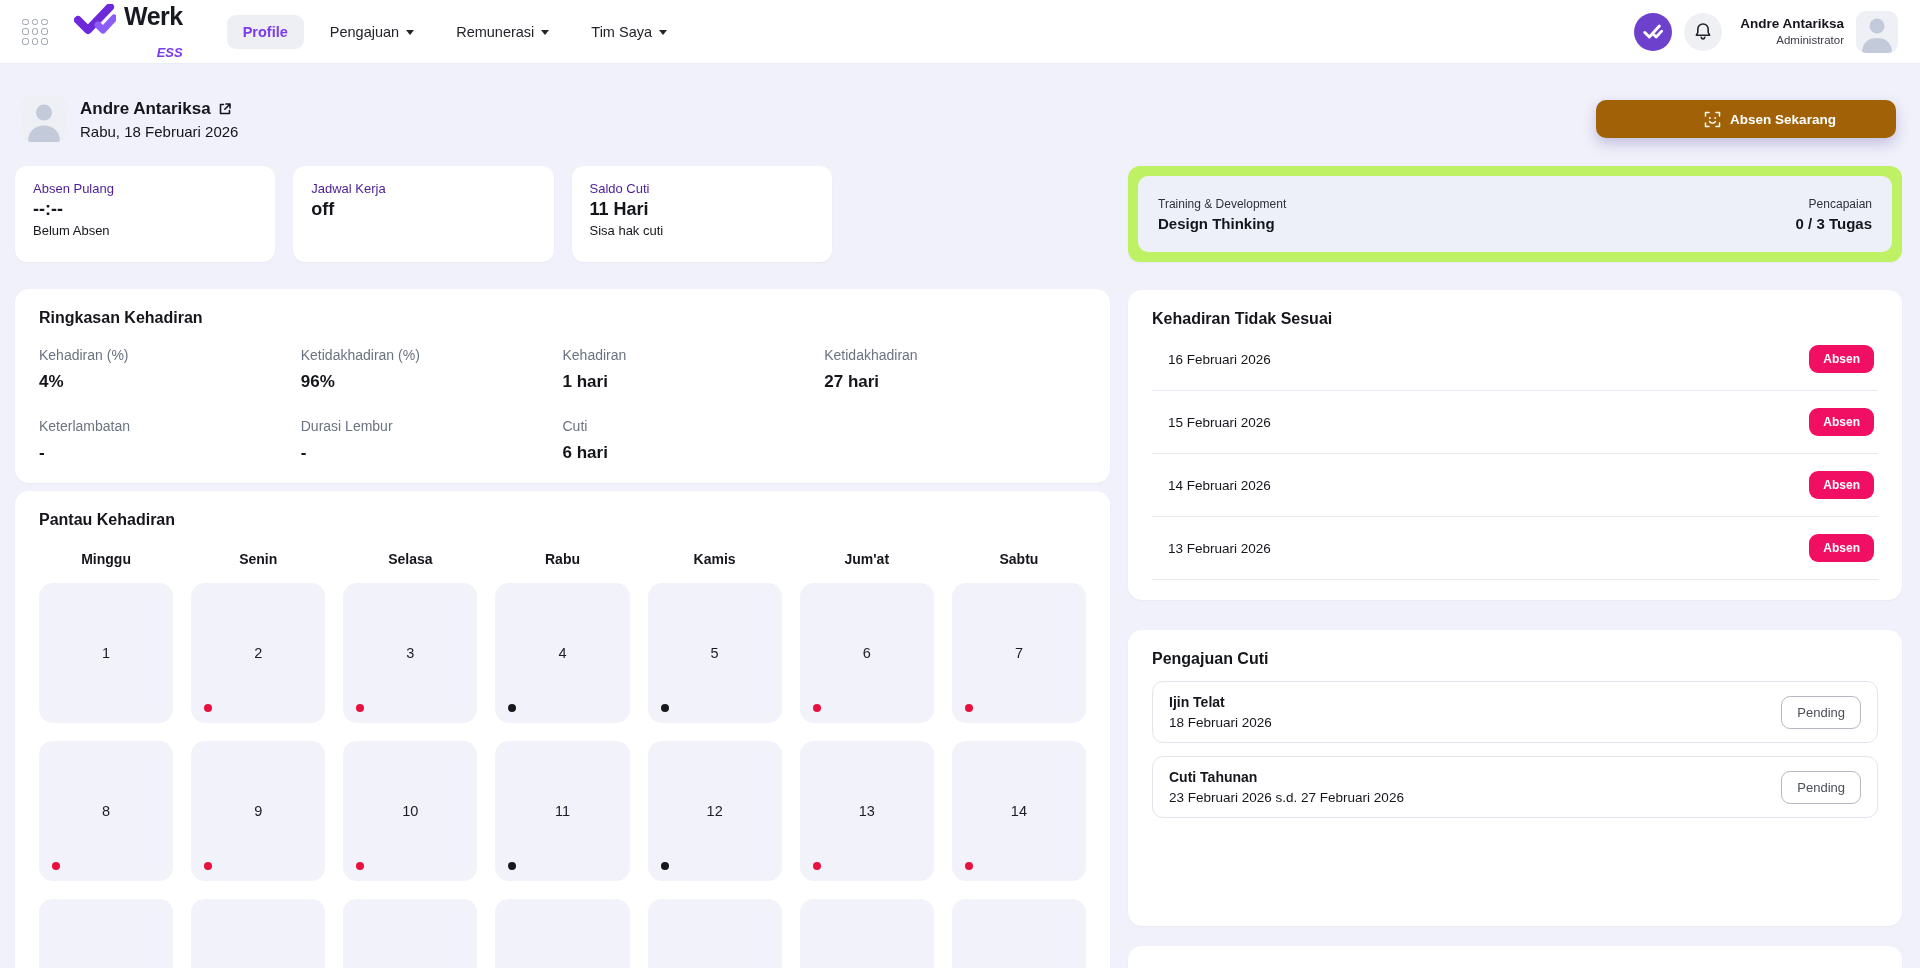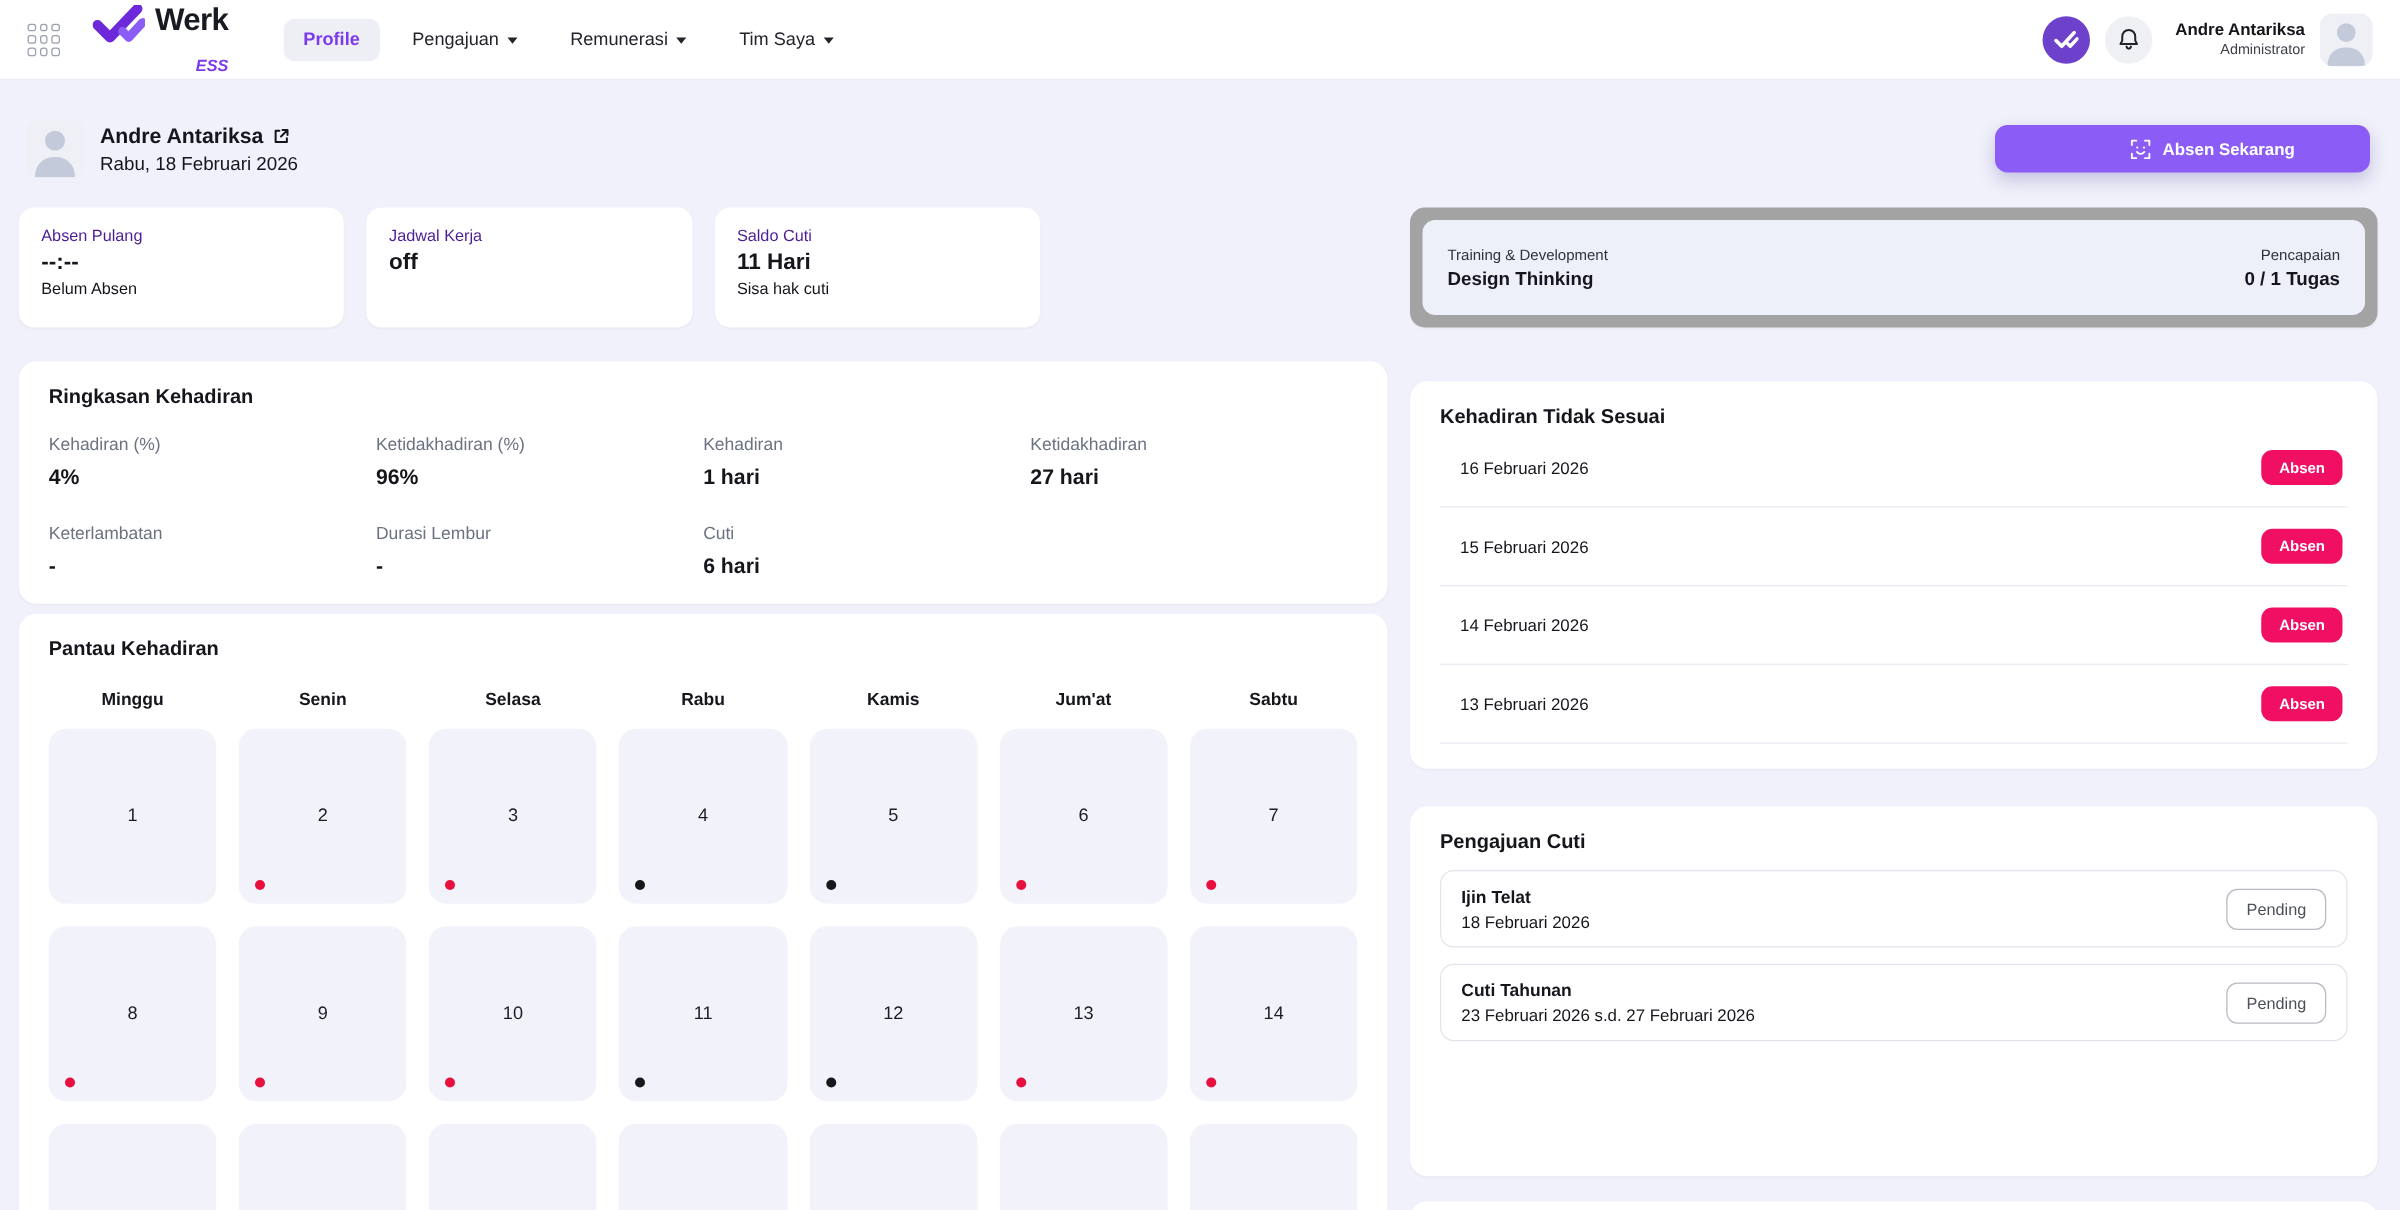--- a/index.html
+++ b/index.html
@@ -30,21 +30,21 @@
   .user-role { font-size:11.5px; color:#3c3f48; }
   .avatar { width:42px; height:42px; border-radius:10px; background:#e8ebf3; overflow:hidden; flex-shrink:0; cursor:pointer; }
 
   
   .page { padding:20px 18px 0 15px; }
   .page-header { display:flex; align-items:center; justify-content:space-between; margin:12px 6px 24px 6px; }
   .ph-left { display:flex; align-items:center; gap:13px; }
   .ph-avatar { width:46px; height:46px; border-radius:10px; background:#e8ebf3; overflow:hidden; }
   .ph-name { font-size:17px; font-weight:700; display:flex; align-items:center; gap:7px; }
   .ph-date { font-size:15px; margin-top:4px; }
-  .checkin-btn { width:300px; height:38px; background:#8b5cf6; color:#fff; border:none; border-radius:10px;
+  .checkin-btn { width:300px; height:38px; background:#a16207; color:#fff; border:none; border-radius:10px;
     font-size:13.5px; font-weight:600; display:flex; align-items:center; justify-content:center; gap:9px;
     cursor:pointer; font-family:inherit; box-shadow:0 6px 14px rgba(64,46,150,.25);padding-left:48px; }
 
   .columns { display:flex; gap:18px; align-items:flex-start; }
   .col-left { width:1095px; flex-shrink:0; }
   .col-right { flex:1; }
 
   .panel { background:#fff; border-radius:14px; padding:20px 24px; box-shadow:0 1px 2px rgba(20,20,43,.04); }
   .panel-title { font-size:16px; font-weight:700; }
 
@@ -52,21 +52,21 @@
   .stats-row { display:grid; grid-template-columns:repeat(4,1fr); gap:18px; margin-bottom:27px; }
   .stat-card { background:#fff; border-radius:12px; padding:15px 18px; height:96px;
     box-shadow:0 1px 2px rgba(20,20,43,.04); }
   .stat-label { font-size:13px; color:#4c1d95; }
   .stat-value { font-size:18px; font-weight:800; margin-top:3px; }
   .stat-sub { font-size:13px; margin-top:3px; }
   .stat-card.primary { background:#7c3aed; color:#fff; box-shadow:0 8px 18px rgba(124,58,237,.35); }
   .stat-card.primary .stat-label, .stat-card.primary .stat-sub { color:#efe9ff; }
 
   
-  .training-card { background:#a3a3a3; border-radius:12px; padding:10px; height:96px; margin-bottom:43px;
+  .training-card { background:#bef264; border-radius:12px; padding:10px; height:96px; margin-bottom:28px;
     box-shadow:0 1px 2px rgba(20,20,43,.04); }
   .training-inner { background:#edeff9; border-radius:10px; height:100%; padding:14px 20px;
     display:flex; align-items:center; justify-content:space-between; }
   .t-label { font-size:12px; color:#2f323b; }
   .t-value { font-size:15px; font-weight:800; margin-top:4px; }
   .t-right { text-align:right; }
 
   
   .summary-panel { margin-bottom:8px; }
   .summary-grid { display:grid; grid-template-columns:repeat(4,1fr); row-gap:26px; margin-top:20px; }
@@ -344,21 +344,21 @@
 
     <div class="col-right">
       <div class="training-card">
         <div class="training-inner">
           <div>
             <div class="t-label">Training &amp; Development</div>
             <div class="t-value">Design Thinking</div>
           </div>
           <div class="t-right">
             <div class="t-label">Pencapaian</div>
-            <div class="t-value">0 / 1 Tugas</div>
+            <div class="t-value">0 / 3 Tugas</div>
           </div>
         </div>
       </div>
 
       <div class="panel issues-panel">
         <div class="panel-title">Kehadiran Tidak Sesuai</div>
         <div class="issue-row">
           <span class="issue-date">16 Februari 2026</span>
           <span class="badge-absen">Absen</span>
         </div>

